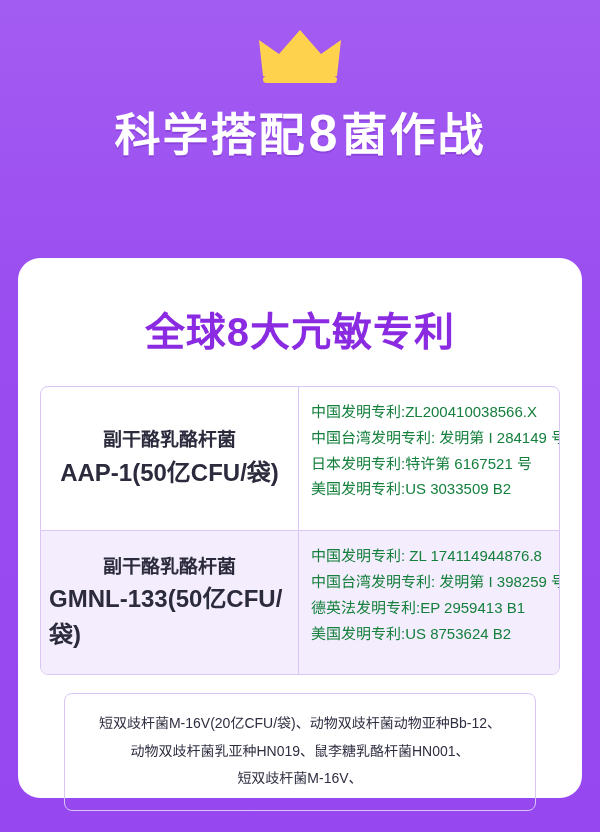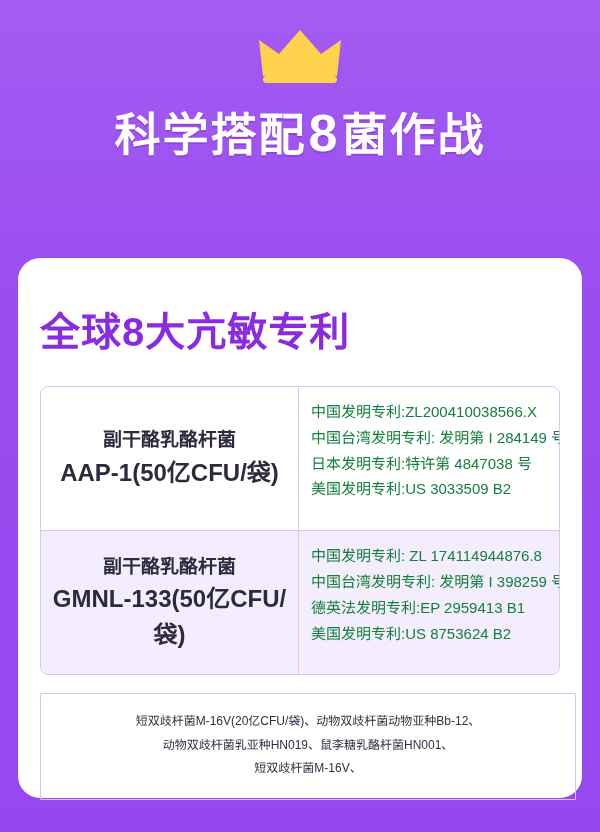--- a/index.html
+++ b/index.html
@@ -55,21 +55,21 @@
     left: 18px;
     top: 258px;
     width: 564px;
     height: 540px;
     background: #ffffff;
     border-radius: 22px;
     box-sizing: border-box;
     padding: 30px 22px 20px 22px;
   }
   .card-title {
-    text-align: left;
+    text-align: center;
     font-size: 40px;
     font-weight: bold;
     color: #8a2be2;
     letter-spacing: 1px;
     margin: 12px 0 28px 0;
     white-space: nowrap;
   }
 
   
   .patent-table {
@@ -91,21 +91,20 @@
   .trow.alt {
     background: #f4edfd;
   }
   .cell-name {
     width: 258px;
     flex: 0 0 258px;
     display: flex;
     flex-direction: column;
     align-items: center;
     justify-content: center;
-    text-align: center;
     padding: 16px 8px;
     box-sizing: border-box;
     border-right: 1px solid #d9c6f5;
     color: #2b2b3d;
     font-size: 19px;
     font-weight: bold;
     line-height: 1.5;
   }
   .cell-name .l2 {
     font-size: 24px;
@@ -117,29 +116,29 @@
     color: #15803d;
     font-size: 15px;
     line-height: 1.72;
   }
   .cell-list div {
     white-space: nowrap;
   }
 
   
   .strains {
-    width: 536px;
+    width: 472px;
     margin: 18px auto 0 auto;
     border: 1px solid #d9c6f5;
-    border-radius: 1px;
+    border-radius: 8px;
     box-sizing: border-box;
     padding: 16px 12px 18px 12px;
     text-align: center;
     color: #2f2f42;
-    font-size: 12px;
+    font-size: 14px;
     line-height: 1.95;
   }
   .strains div {
     white-space: nowrap;
   }
 </style>
 </head>
 <body>
 
 <div class="page">
@@ -162,21 +161,21 @@
     <div class="patent-table">
 
       <div class="trow">
         <div class="cell-name">
           <span>副干酪乳酪杆菌</span>
           <span class="l2">AAP-1(50亿CFU/袋)</span>
         </div>
         <div class="cell-list">
           <div>中国发明专利:ZL200410038566.X</div>
           <div>中国台湾发明专利: 发明第 I 284149 号</div>
-          <div>日本发明专利:特许第 4847038 号</div>
+          <div>日本发明专利:特许第 6167521 号</div>
           <div>美国发明专利:US 3033509 B2</div>
         </div>
       </div>
 
       <div class="trow alt">
         <div class="cell-name">
           <span>副干酪乳酪杆菌</span>
           <span class="l2">GMNL-133(50亿CFU/袋)</span>
         </div>
         <div class="cell-list">

